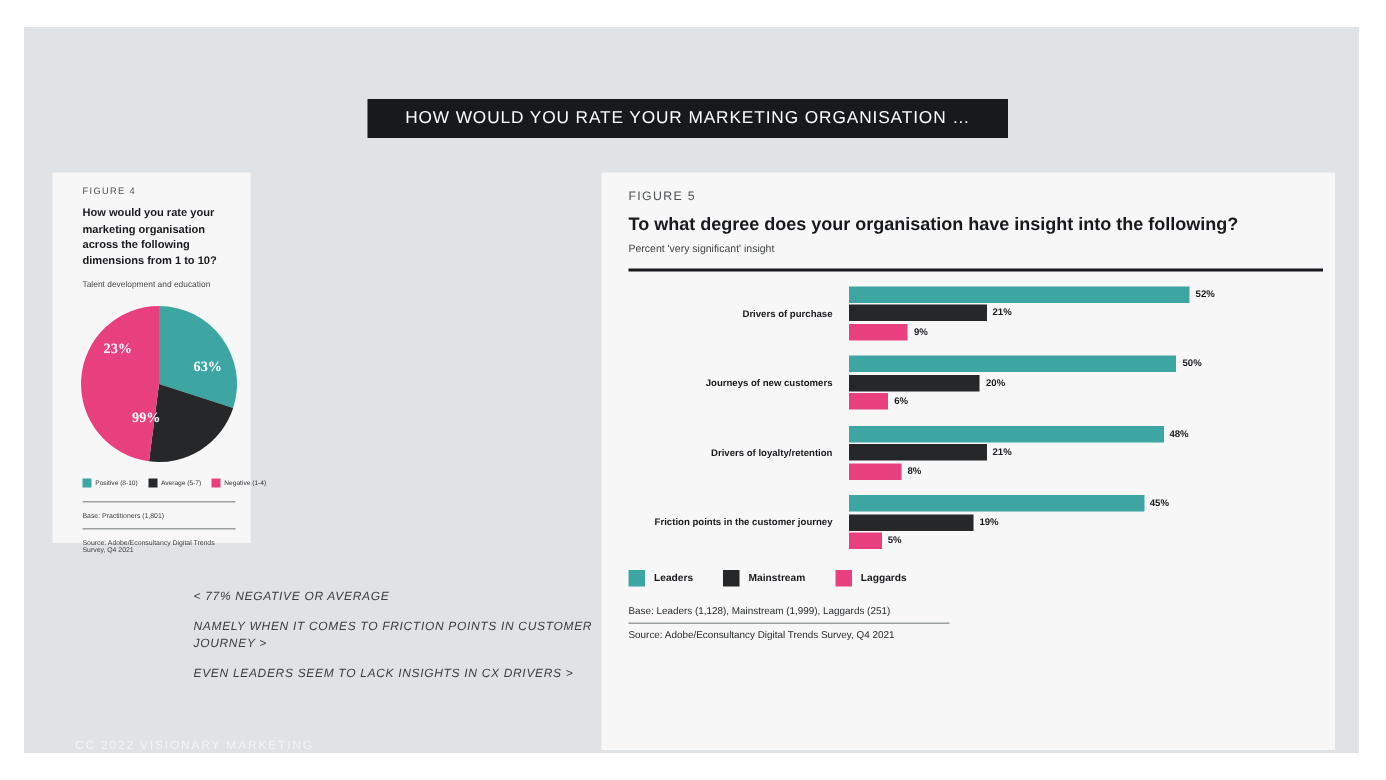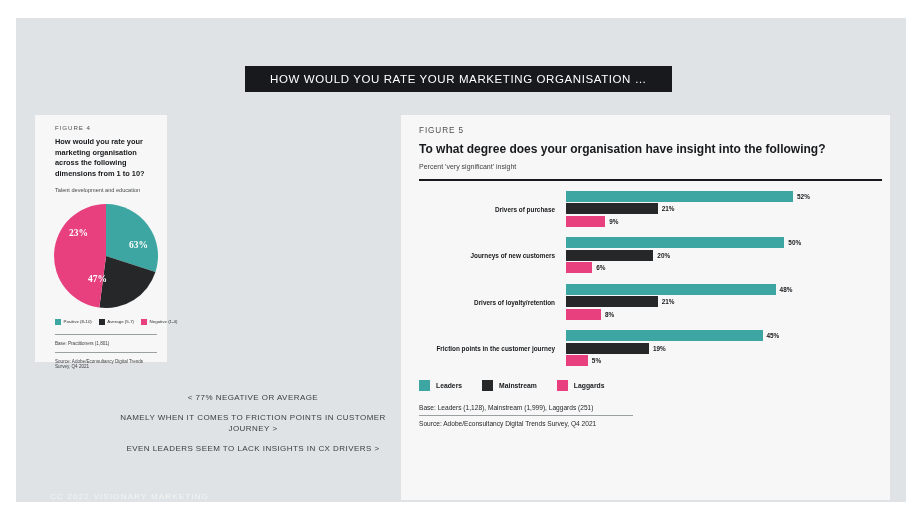--- a/index.html
+++ b/index.html
@@ -98,22 +98,23 @@
   .fig5-legend { display: flex; gap: 20px; align-items: center; margin: 12px 0 9px 0; }
   .fig5-legend .li { display: flex; align-items: center; gap: 6px; }
   .fig5-legend .sw { width: 11px; height: 11px; display: block; }
   .fig5-legend .lt { font-size: 6.8px; color: #17191c; font-weight: bold; }
 
   .fig5-note { font-size: 6.6px; color: #26292b; padding: 4px 0; }
   .fig5-hr { height: 1px; background: #9ba0a3; width: 214px; }
 
   
   #annos {
-    position: absolute; left: 96px; top: 374px; width: 282px;
-    text-align: center;
+    position: absolute; left: 113px; top: 374px; width: 282px;
+    text-align: left;
+    font-style: italic;
   }
   .anno {
     font-size: 8px; color: #3b3e41; letter-spacing: 0.45px;
     line-height: 1.38; margin-bottom: 9px;
   }
 
   
   #wm {
     position: absolute; left: 34px; top: 474px;
     font-size: 8px; letter-spacing: 1.2px;
@@ -137,21 +138,21 @@
     <div id="pie-wrap">
       <div id="pie">
         <svg width="108" height="108" viewBox="0 0 108 108">
 
           <path d="M54 54 L54 2 A52 52 0 0 1 103.45 70.07 Z" fill="#3ea6a2"></path>
           <path d="M54 54 L103.45 70.07 A52 52 0 0 1 47.35 105.57 Z" fill="#252729"></path>
           <path d="M54 54 L47.35 105.57 A52 52 0 0 1 54 2 Z" fill="#e8407f"></path>
         </svg>
         <span class="pie-lab pl-teal">63%</span>
         <span class="pie-lab pl-pink">23%</span>
-        <span class="pie-lab pl-dark">47%</span>
+        <span class="pie-lab pl-dark">99%</span>
       </div>
     </div>
 
     <div class="pie-legend">
       <span class="li">
         <span class="sw" style="background:#3ea6a2"></span>
         <span class="lt">Positive (8-10)</span>
       </span>
       <span class="li">
         <span class="sw" style="background:#252729"></span>

